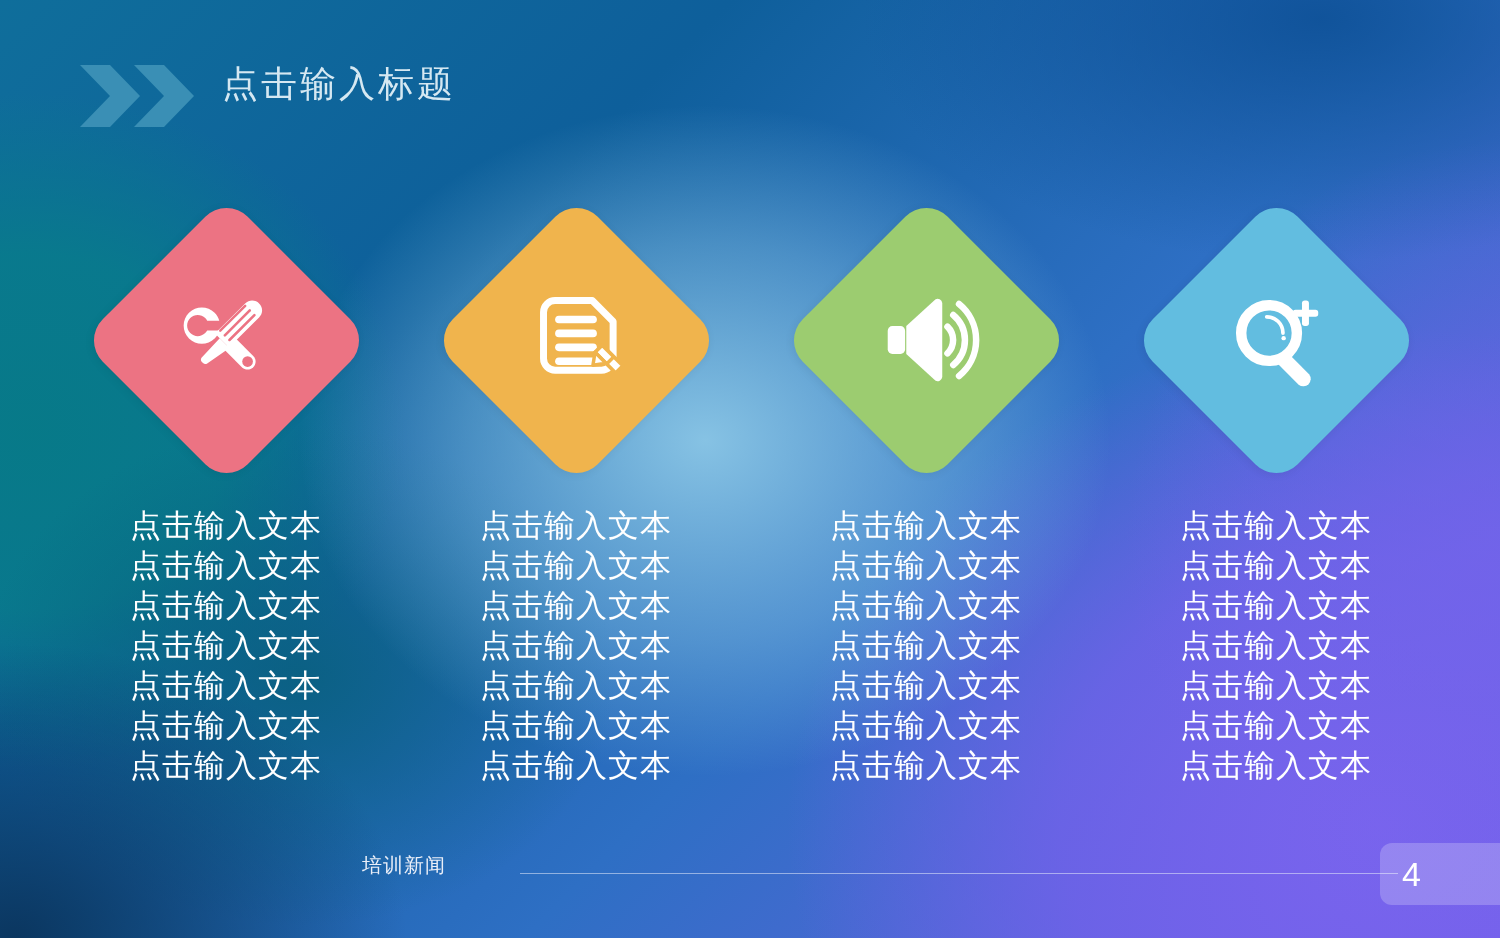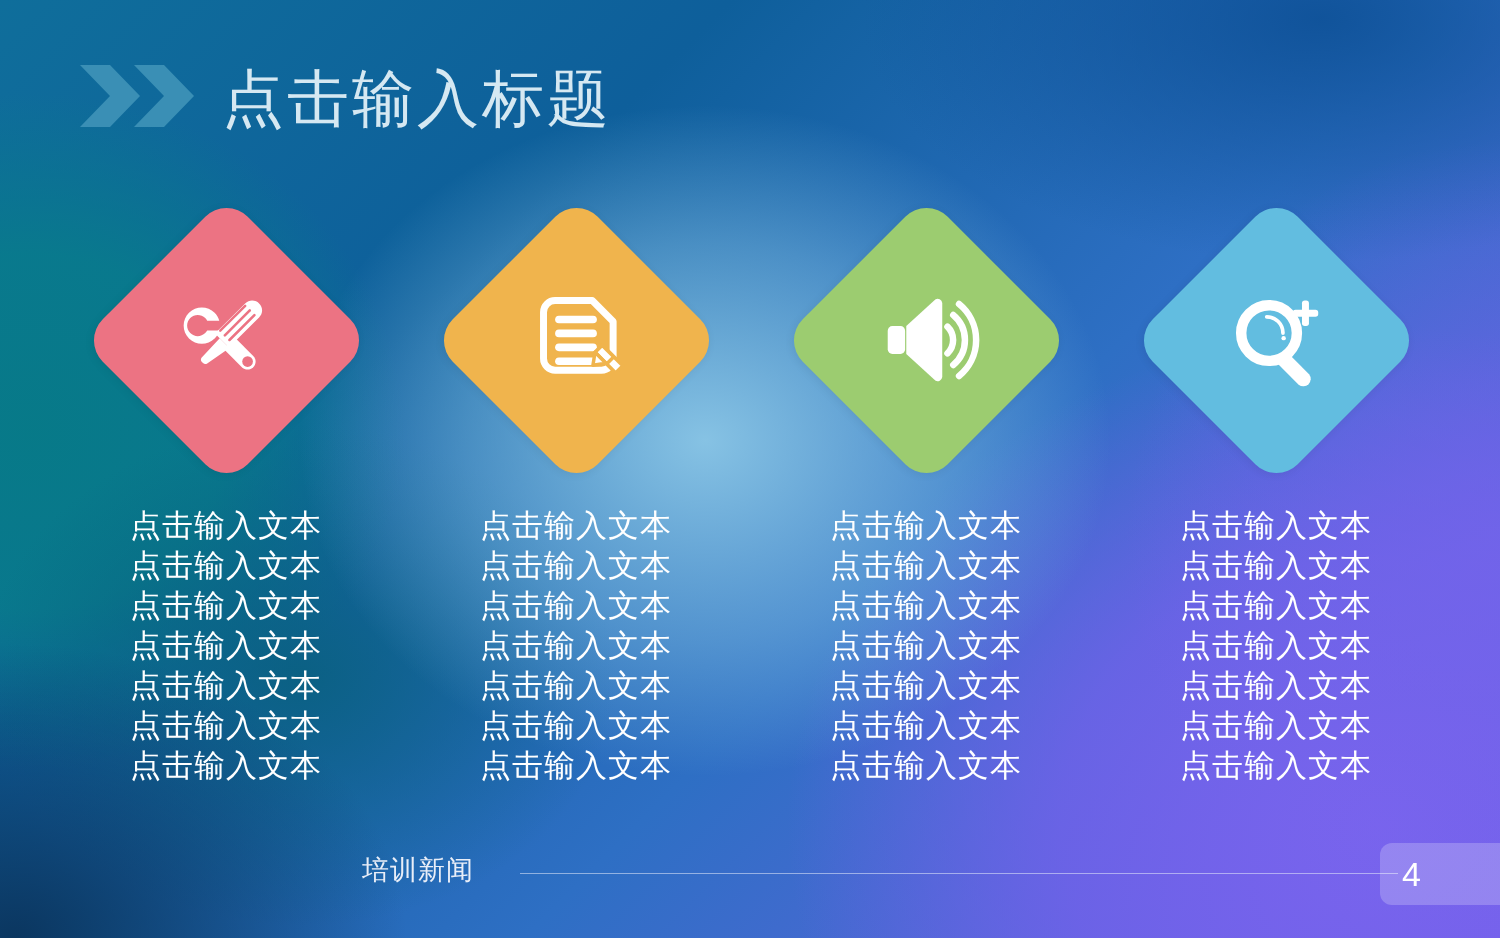--- a/index.html
+++ b/index.html
@@ -65,21 +65,21 @@
   }
   .chevrons {
     position: absolute;
     left: 78px;
     top: 63px;
   }
   .title {
     position: absolute;
     left: 222px;
     top: 62px;
-    font-size: 62px;
+    font-size: 36px;
     letter-spacing: 3px;
     color: #d5e8f2;
     font-weight: 400;
     line-height: 1.2;
     white-space: nowrap;
   }
 
   
   .cards {
     position: absolute;
@@ -148,21 +148,21 @@
     position: absolute;
     left: 0;
     bottom: 0;
     width: 100%;
     height: 110px;
   }
   .footer-label {
     position: absolute;
     left: 362px;
     top: 24px;
-    font-size: 27px;
+    font-size: 20px;
     color: #e9eef8;
     letter-spacing: 1px;
     white-space: nowrap;
   }
   .footer-rule {
     position: absolute;
     left: 520px;
     top: 45px;
     right: 102px;
     height: 1px;

